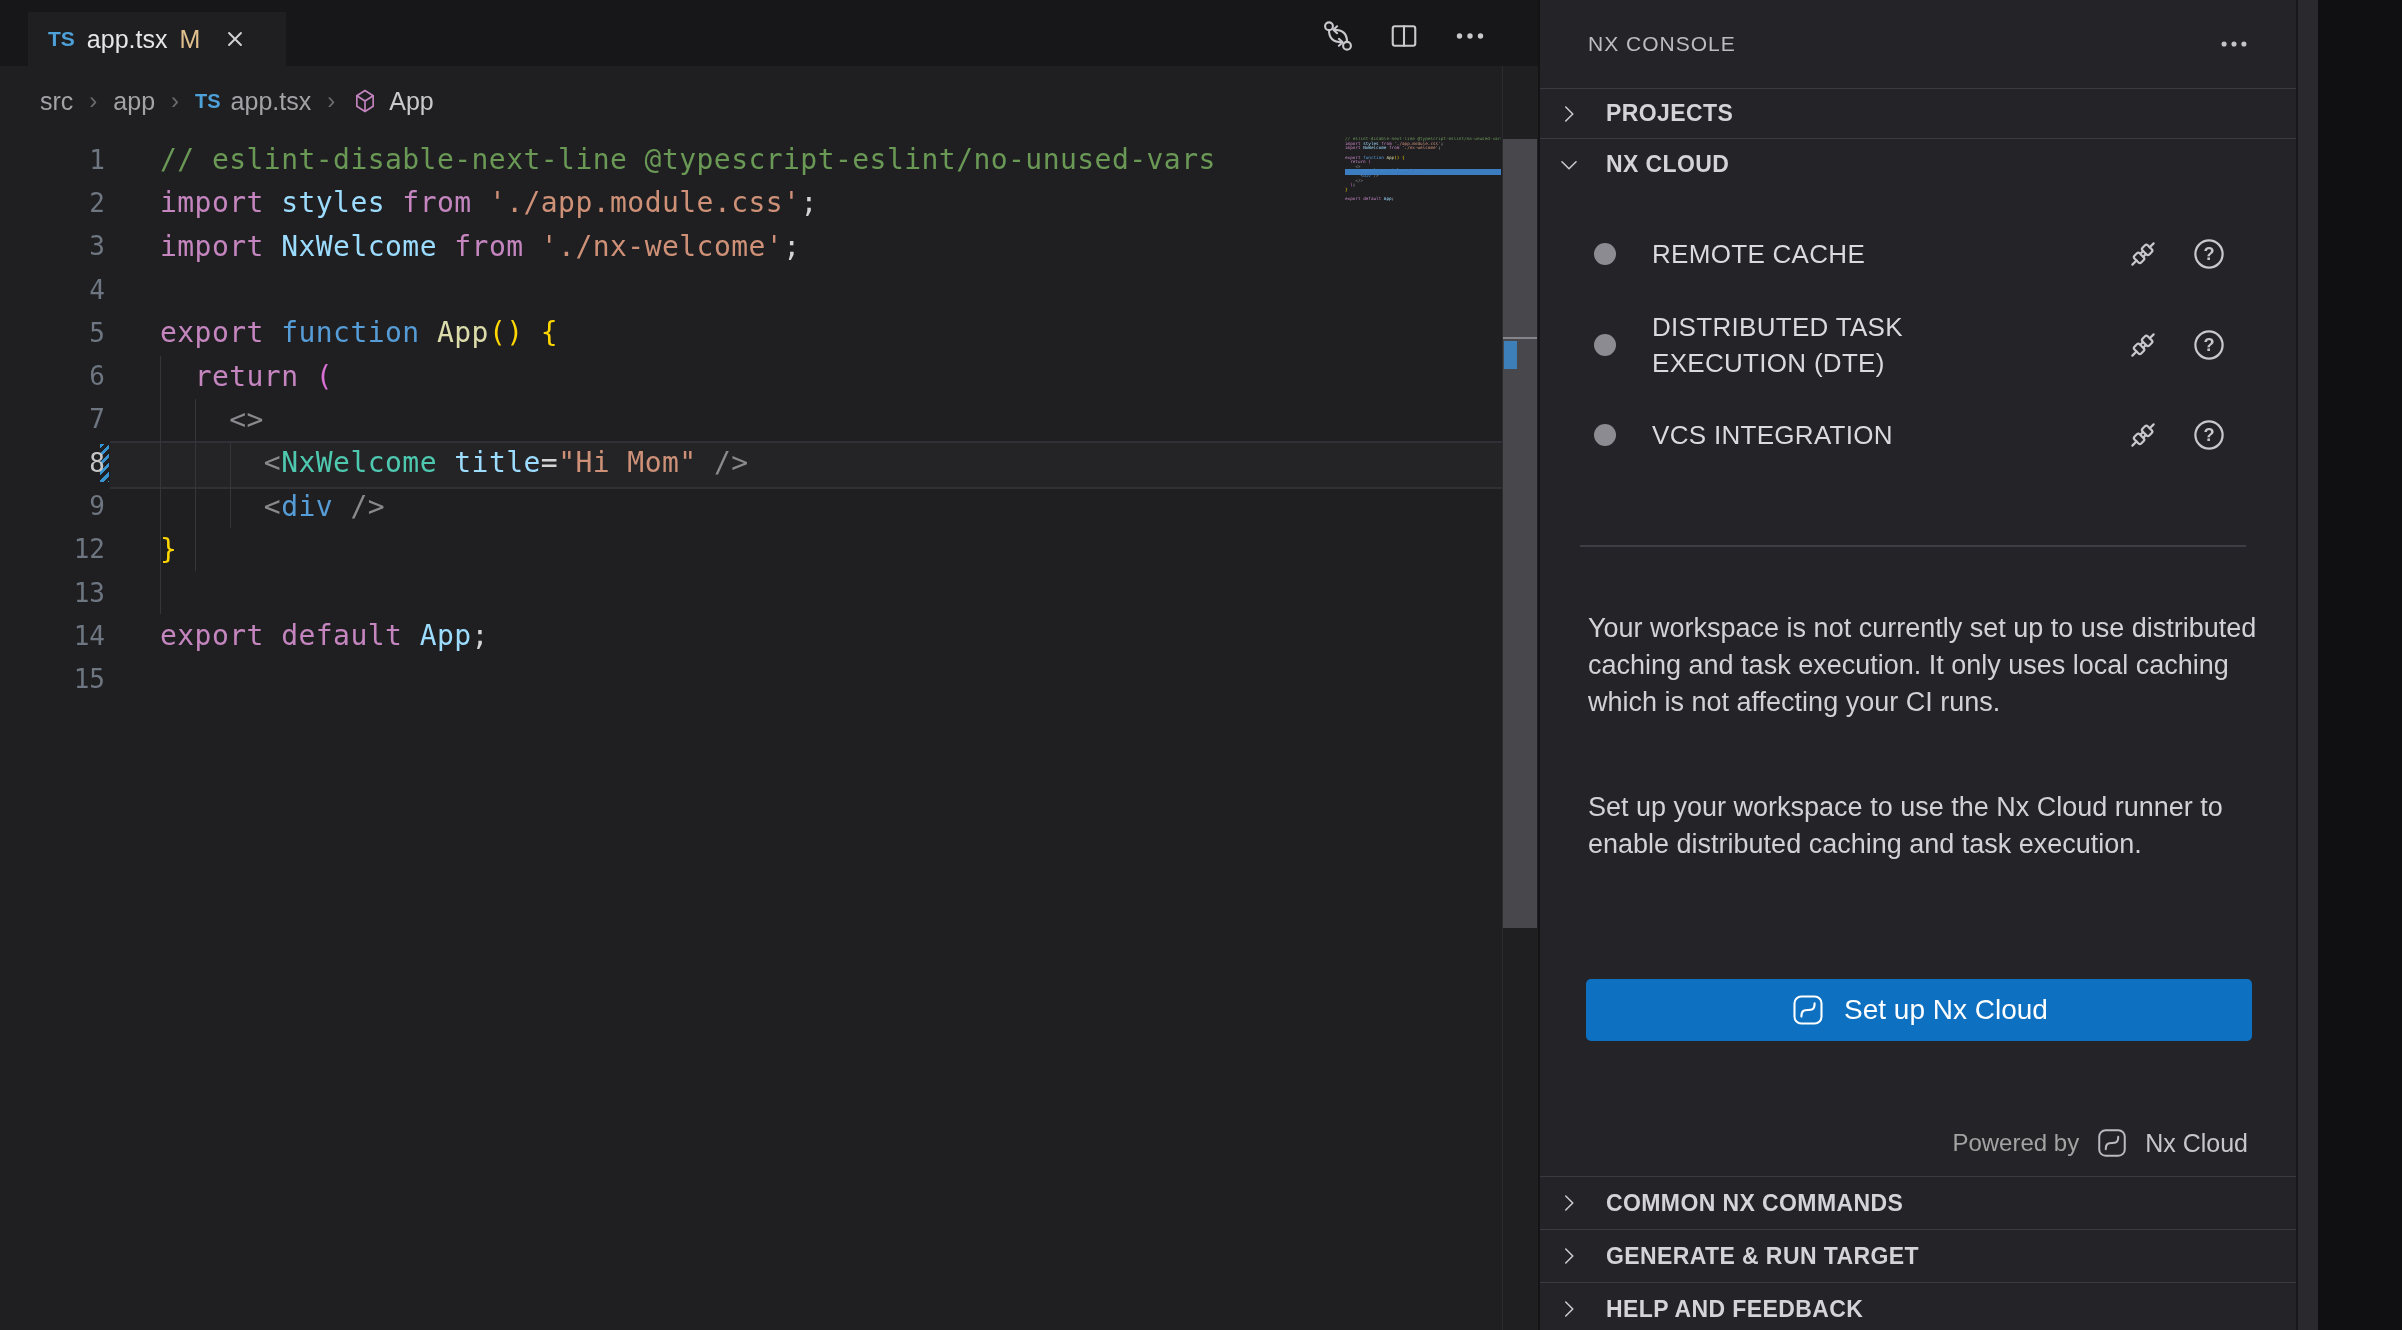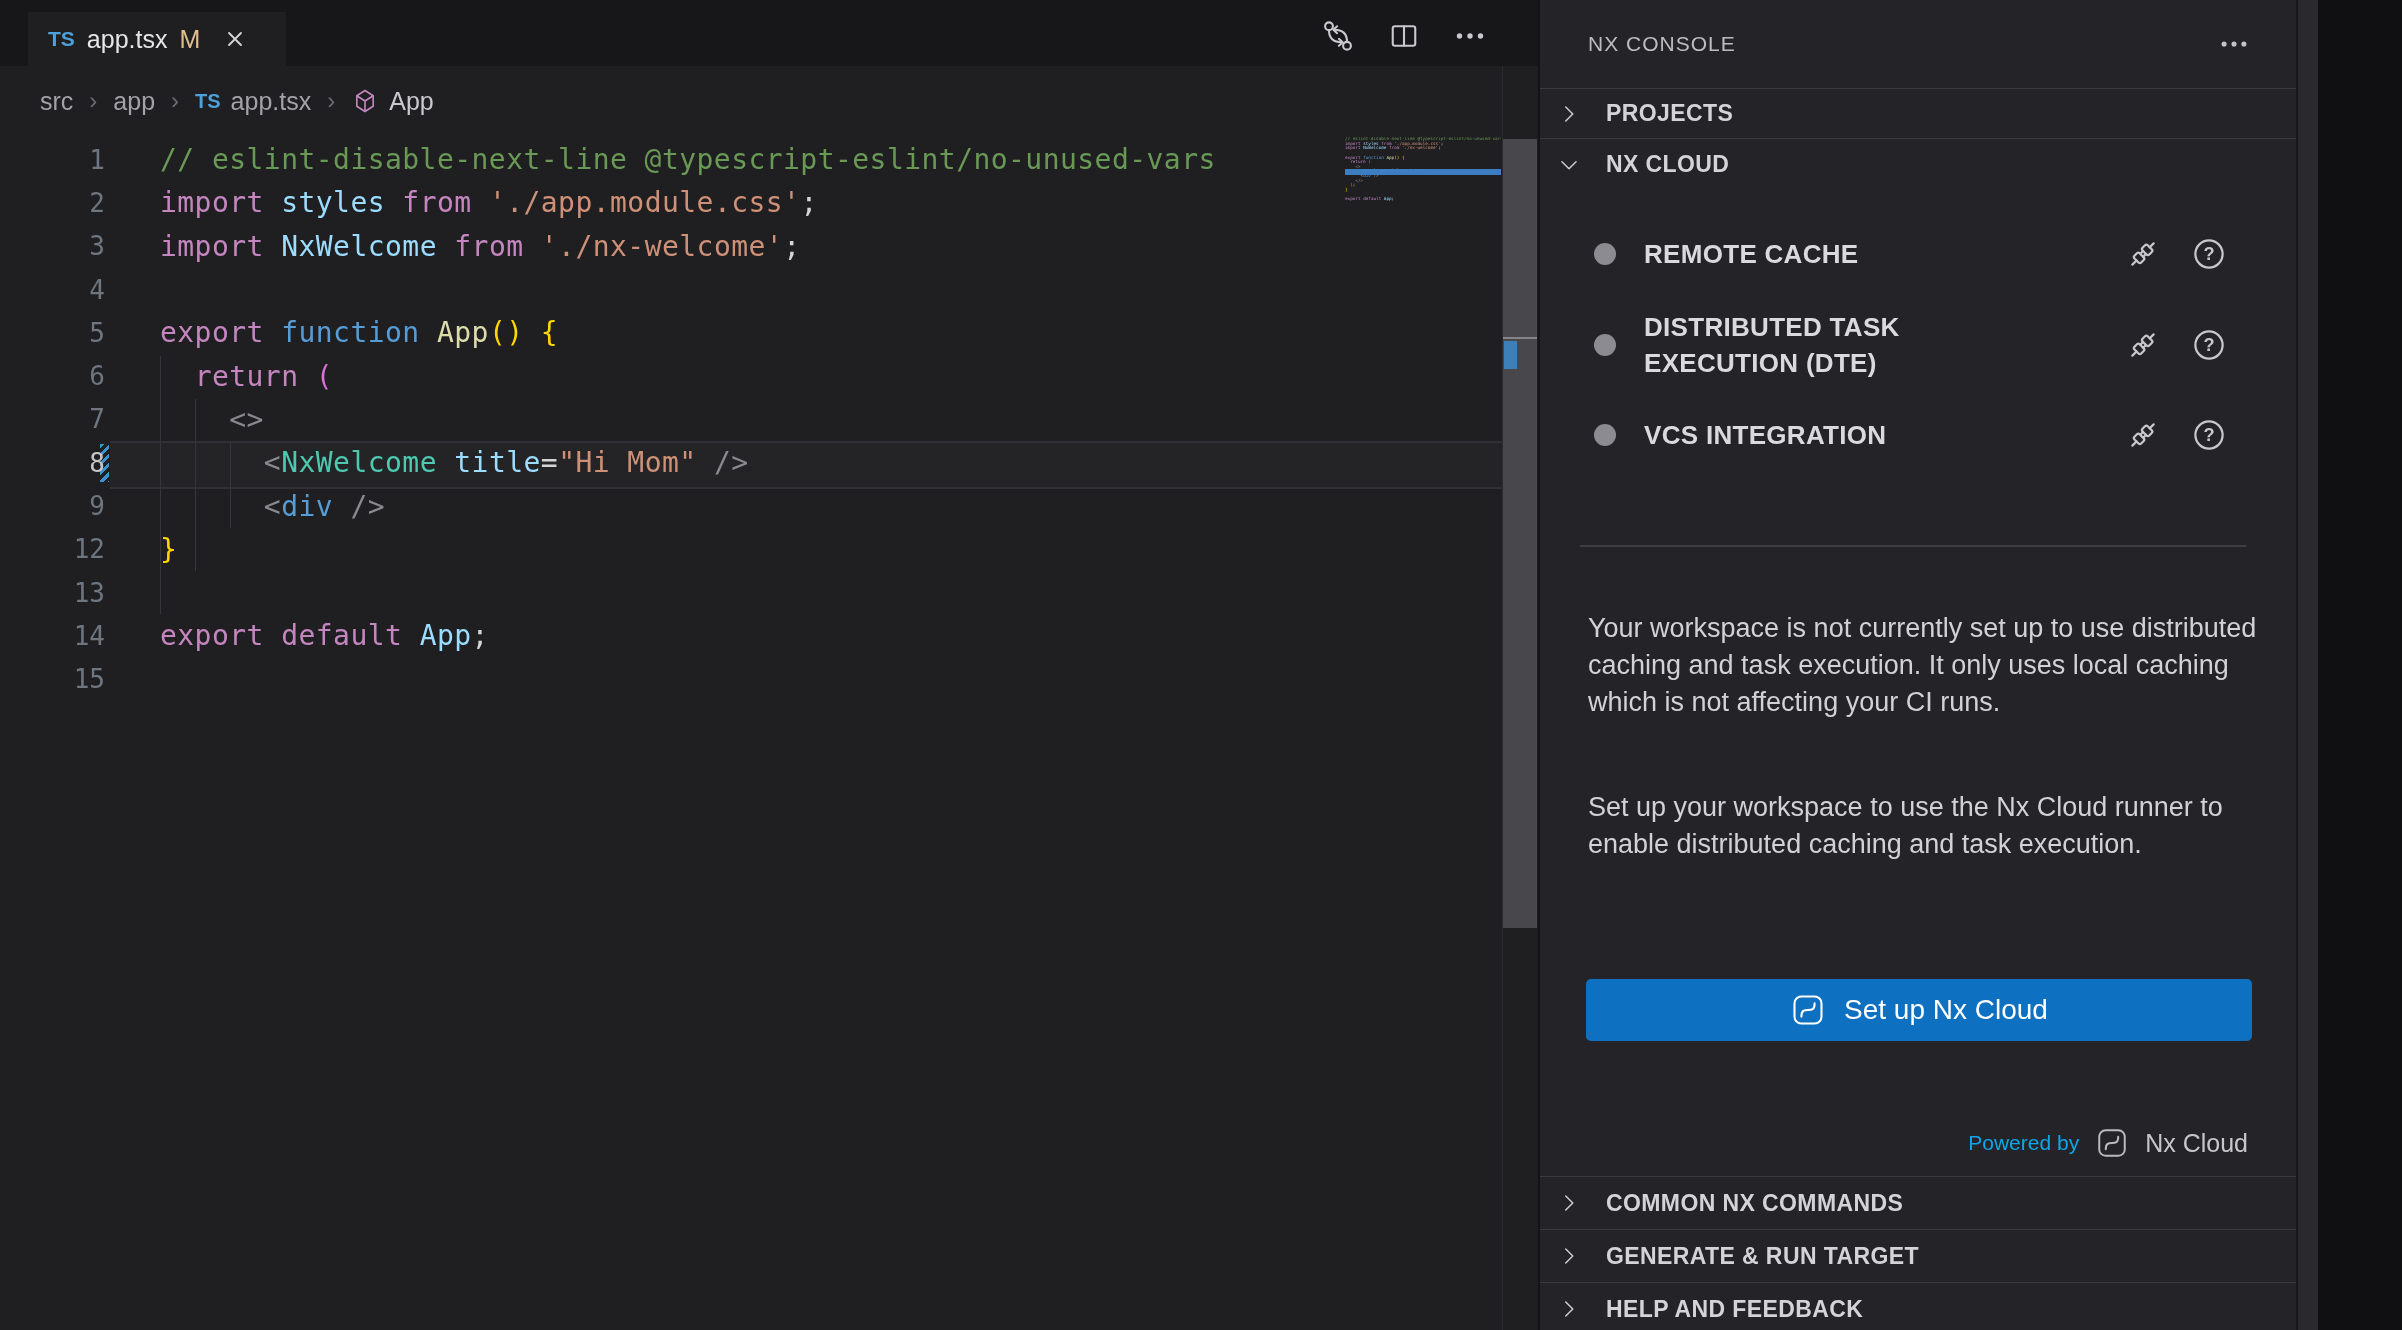--- a/index.html
+++ b/index.html
@@ -62,35 +62,35 @@
               display:flex;align-items:center;justify-content:center;cursor:pointer;}
   .panel-more svg{width:34px;height:34px;}
   .sect{position:absolute;left:0;width:100%;display:flex;align-items:center;
         border-top:1px solid #3a3a40;cursor:pointer;box-sizing:border-box;gap:16px;}
   .sect .chev{width:26px;height:26px;color:#cccccf;margin-left:16px;flex:none;display:flex;}
   .sect .chev svg{width:26px;height:26px;}
   .sect .slabel{margin-left:8px;color:#d4d4d8;font-weight:bold;font-size:23px;letter-spacing:0.4px;}
 
   .feature{position:absolute;left:28px;right:40px;display:flex;align-items:center;}
   .bullet{width:22px;height:22px;border-radius:50%;background:#8b8b91;margin-left:26px;flex:none;}
-  .feat-label{margin-left:28px;max-width:350px;color:#dadade;font-weight:bold;font-size:26px;
+  .feat-label{margin-left:36px;max-width:350px;color:#dadade;font-weight:normal;font-size:26px;
               line-height:36px;letter-spacing:0.3px;}
   .feat-icons{margin-left:auto;margin-right:28px;display:flex;align-items:center;gap:28px;color:#c8c8cc;}
   .feat-icons .ficon{width:38px;height:38px;display:flex;cursor:pointer;}
   .feat-icons svg{width:38px;height:38px;}
 
   .feat-sep{position:absolute;left:40px;right:50px;top:545px;height:2px;background:#3e3e44;}
 
   .nx-par{position:absolute;left:48px;width:670px;color:#d2d2d6;font-size:27px;line-height:37px;}
   .setup-btn{position:absolute;left:46px;top:979px;width:666px;height:62px;background:#0e70c0;
              border-radius:5px;display:flex;align-items:center;justify-content:center;gap:18px;
              color:#ffffff;font-size:28px;cursor:pointer;}
   .setup-btn svg{width:36px;height:36px;}
   .powered{position:absolute;right:48px;top:1120px;height:46px;display:flex;align-items:center;gap:16px;}
-  .powered .pb-label{color:#0ea5e9;font-size:21px;}
+  .powered .pb-label{color:#a3a3a3;font-size:24px;}
   .powered .pb-logo{color:#babac0;display:flex;}
   .powered .pb-logo svg{width:34px;height:34px;}
   .powered .pb-brand{color:#c7c7cb;font-size:25px;}
 
   
   .activity{position:absolute;left:2296px;top:0;width:106px;height:1330px;background:#2a2a2e;
             border-left:2px solid #18181a;box-sizing:border-box;}
   .act-group-top{position:absolute;left:0;top:0;width:100%;}
   .act-group-bottom{position:absolute;left:0;top:1102px;width:100%;}
   .act-item{position:relative;width:100%;height:115px;display:flex;align-items:center;

